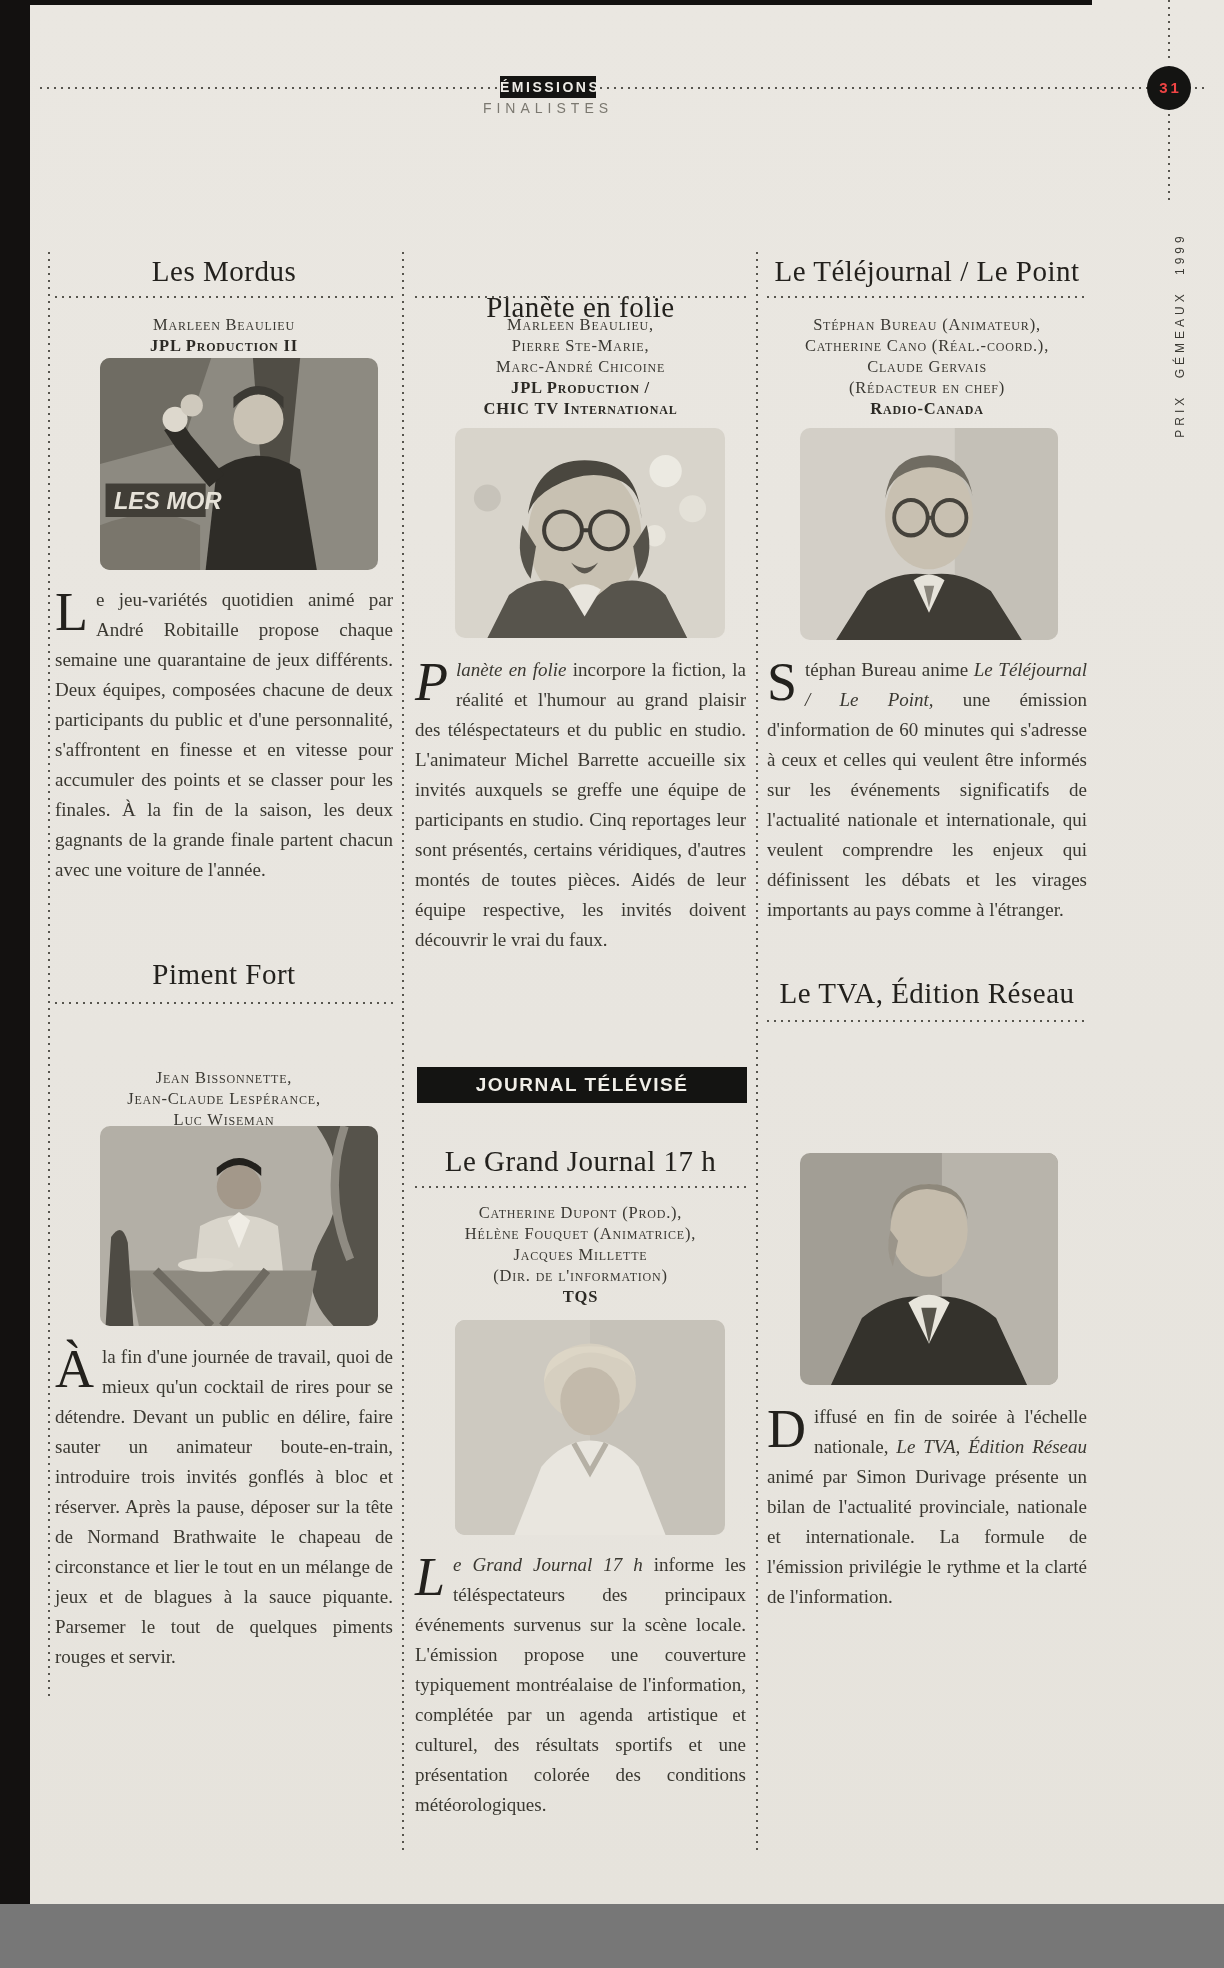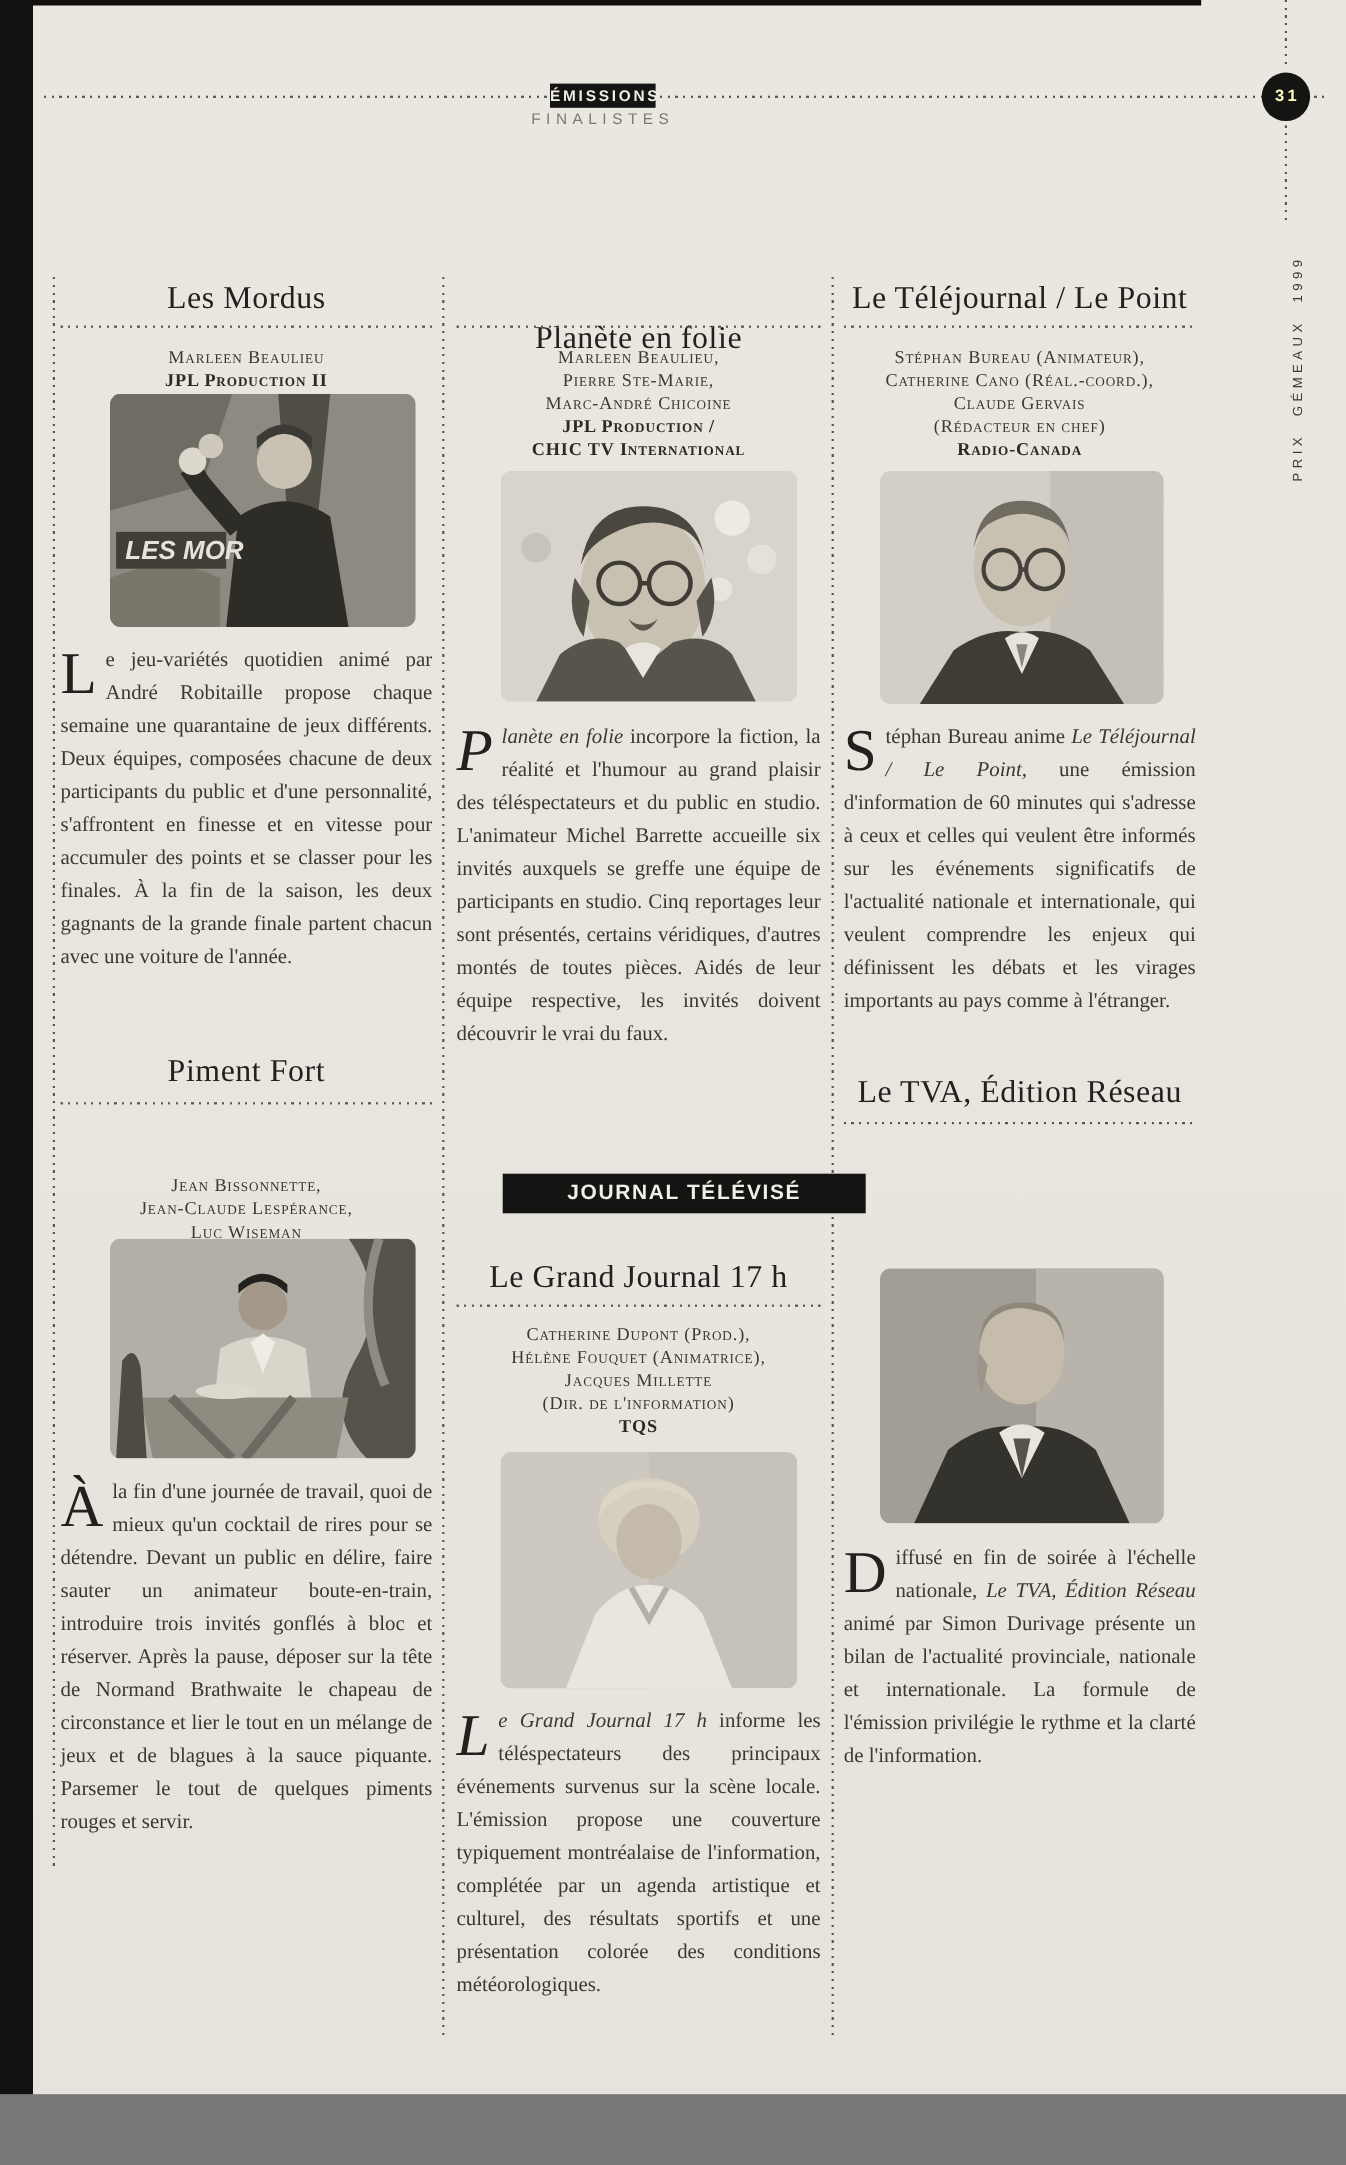--- a/index.html
+++ b/index.html
@@ -21,21 +21,21 @@
   .vl-mid2{left:756px;top:252px;height:1600px;}
   .vdots-top{left:1168px;top:0;height:62px;}
   .vdots-mid{left:1168px;top:114px;height:88px;}
   
   .kicker-box{position:absolute;left:500px;top:76px;width:96px;height:22px;background:#141412;z-index:3;
     color:#eeece6;font-family:"Liberation Sans",sans-serif;font-weight:bold;font-size:14px;
     letter-spacing:2.5px;text-align:center;line-height:23px;}
   .kicker-sub{position:absolute;left:468px;top:100px;width:160px;text-align:center;
     font-family:"Liberation Sans",sans-serif;font-size:14px;letter-spacing:5px;color:#7b7870;}
   .pagenum{position:absolute;left:1147px;top:66px;width:44px;height:44px;border-radius:50%;
-    background:#141412;z-index:3;color:#fef9c3;font-family:"Liberation Sans",sans-serif;
+    background:#141412;z-index:3;color:#ef4444;font-family:"Liberation Sans",sans-serif;
     font-weight:bold;font-size:15px;letter-spacing:3px;text-align:center;line-height:44px;text-indent:3px;}
   .vtext{position:absolute;left:1156px;top:200px;width:48px;height:270px;display:flex;align-items:center;justify-content:center;}
   .vtext span{transform:rotate(-90deg);white-space:nowrap;font-family:"Liberation Sans",sans-serif;
     font-size:12px;letter-spacing:4px;word-spacing:8px;color:#3b3a34;}
   
   .show-title{position:absolute;margin:0;font-weight:400;font-size:29px;letter-spacing:0.5px;
     color:#23211d;text-align:center;}
   .credits{position:absolute;text-align:center;font-variant:small-caps;font-size:16.5px;
     letter-spacing:0.8px;line-height:21px;color:#3a3832;}
   .credits .b{font-weight:bold;color:#2c2a25;}
@@ -49,21 +49,21 @@
   
   .t1{left:55px;top:255px;width:338px;} .u1{left:55px;top:296px;width:338px;}
   .c1{left:55px;top:314px;width:338px;} .p1{left:100px;top:358px;width:278px;height:212px;}
   .b1{left:55px;top:585px;width:338px;}
   .t2{left:55px;top:958px;width:338px;} .u2{left:55px;top:1002px;width:338px;}
   .c2{left:55px;top:1020px;width:338px;margin-top:47px;} .p2{left:100px;top:1126px;width:278px;height:200px;}
   .b2{left:55px;top:1342px;width:338px;}
   .t3{left:415px;top:255px;width:331px;margin-top:36px;} .u3{left:415px;top:296px;width:331px;}
   .c3{left:415px;top:314px;width:331px;} .p3{left:455px;top:428px;width:270px;height:210px;}
   .b3{left:415px;top:655px;width:331px;}
-  .bn{left:417px;top:1067px;width:330px;height:36px;margin-left:40px;}
+  .bn{left:417px;top:1067px;width:330px;height:36px;}
   .t4{left:415px;top:1145px;width:331px;} .u4{left:415px;top:1186px;width:331px;}
   .c4{left:415px;top:1202px;width:331px;} .p4{left:455px;top:1320px;width:270px;height:215px;}
   .b4{left:415px;top:1550px;width:331px;}
   .t5{left:767px;top:255px;width:320px;} .u5{left:767px;top:296px;width:320px;}
   .c5{left:767px;top:314px;width:320px;} .p5{left:800px;top:428px;width:258px;height:212px;}
   .b5{left:767px;top:655px;width:320px;}
   .t6{left:767px;top:977px;width:320px;} .u6{left:767px;top:1020px;width:320px;}
   .c6{left:767px;top:1038px;width:320px;} .p6{left:800px;top:1153px;width:258px;height:232px;}
   .b6{left:767px;top:1402px;width:320px;}
 </style>

